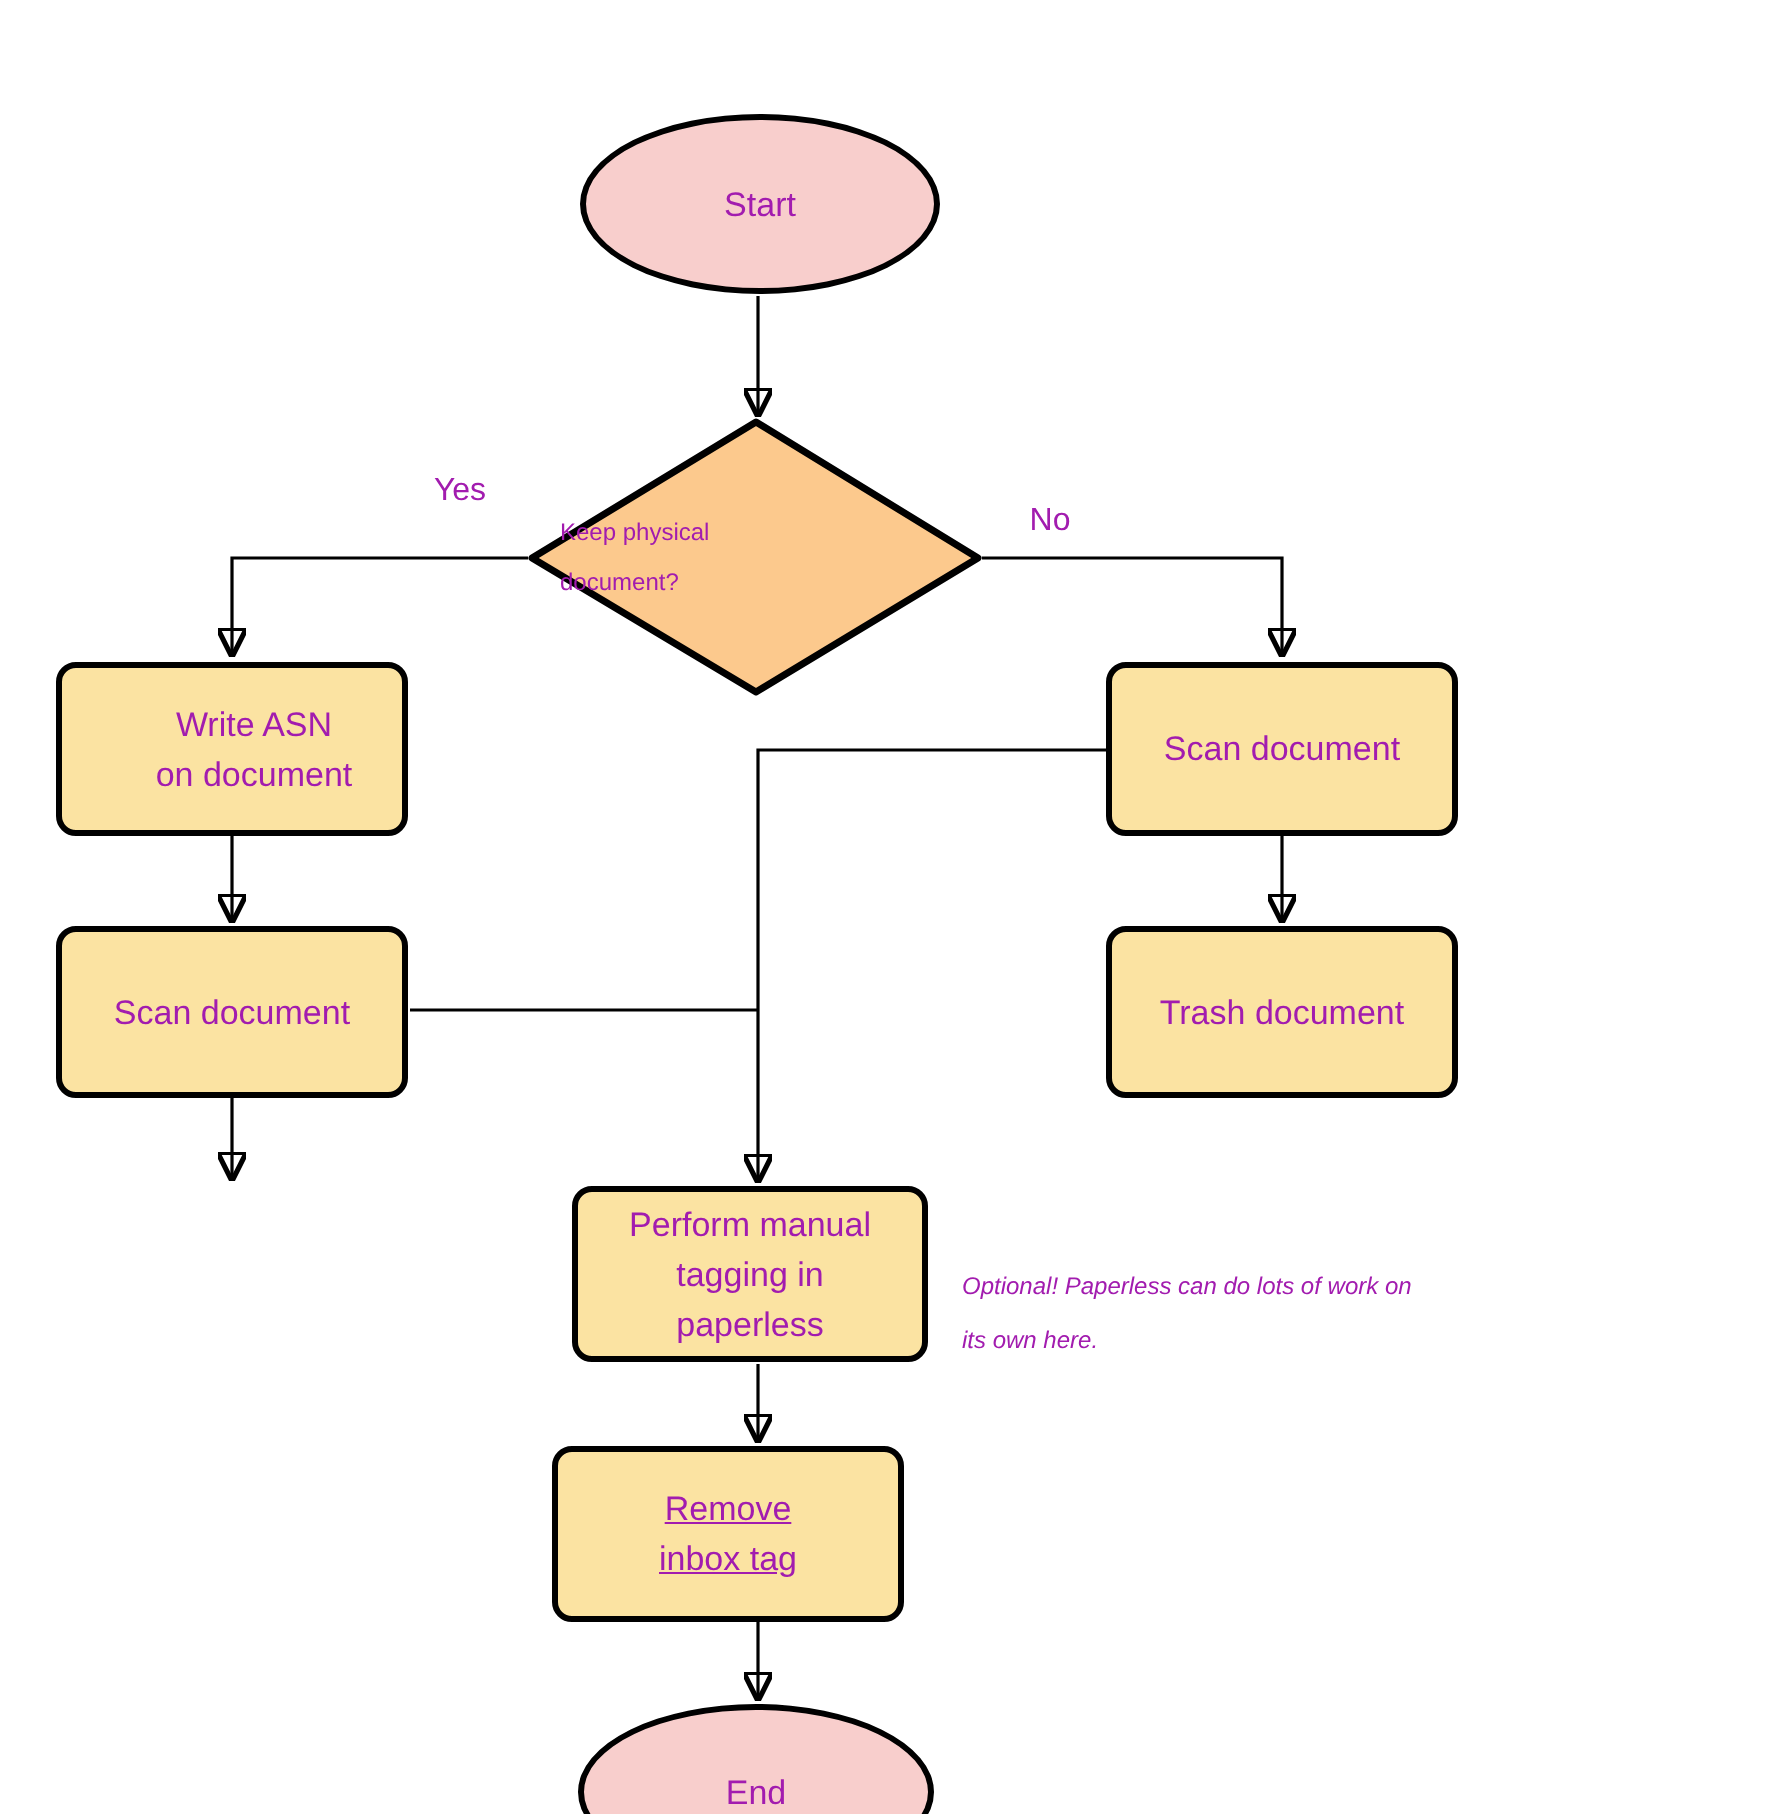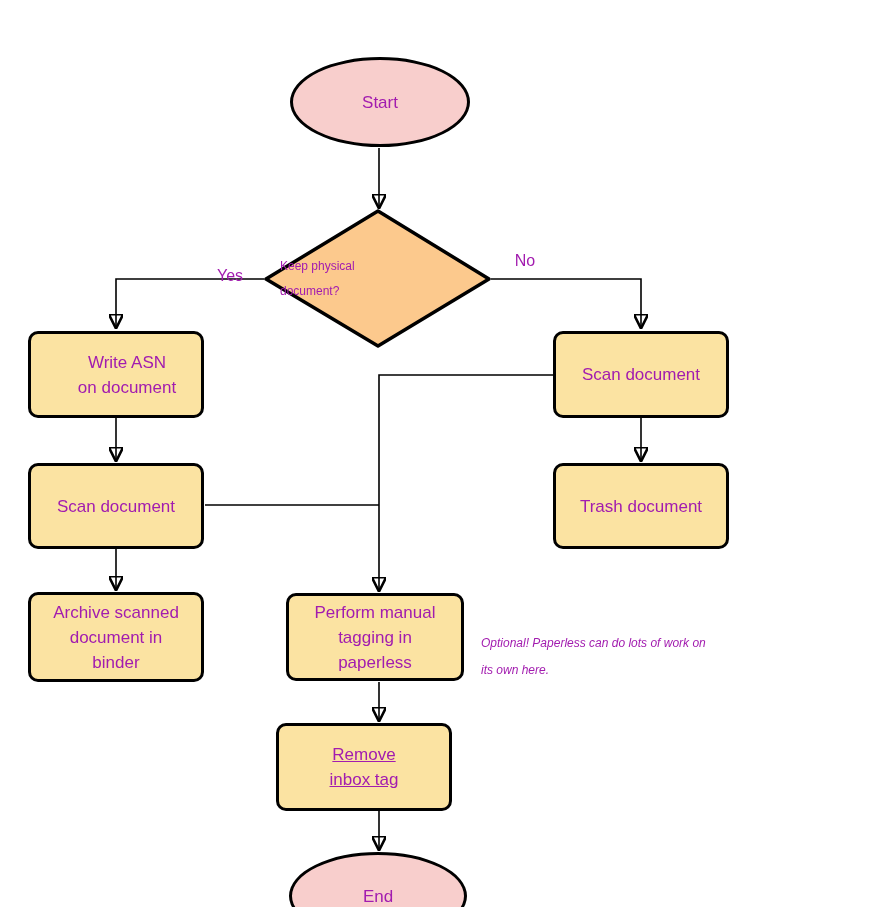--- a/index.html
+++ b/index.html
@@ -95,38 +95,33 @@
     <polygon class="decision-shape" points="378,171 489,239 378,306 266,239"></polygon>
   </svg>
 
   <div class="node terminal" style="left:290px;top:17px;width:180px;height:90px;">
     <span>Start</span>
   </div>
 
   <div class="decision-label" style="left:280px;top:214px;width:196px;">Keep physical
 document?</div>
 
-  <div class="edge-label" style="left:205px;top:227px;width:50px;">Yes</div>
+  <div class="edge-label" style="left:205px;top:197px;width:50px;">Yes</div>
 
   <div class="edge-label" style="left:503px;top:212px;width:44px;">No</div>
 
   <div class="node process" style="left:28px;top:291px;width:176px;height:87px;padding-left:22px;">
     <span>Write ASN
 on document</span>
   </div>
 
   <div class="node process" style="left:28px;top:423px;width:176px;height:86px;">
     <span>Scan document</span>
   </div>
 
-  <div class="node process" style="left:28px;top:552px;width:176px;height:90px;">
-    <span>Archive scanned
-document in
-binder</span>
-  </div>
 
   <div class="node process" style="left:553px;top:291px;width:176px;height:87px;">
     <span>Scan document</span>
   </div>
 
   <div class="node process" style="left:553px;top:423px;width:176px;height:86px;">
     <span>Trash document</span>
   </div>
 
   <div class="node process" style="left:286px;top:553px;width:178px;height:88px;">

